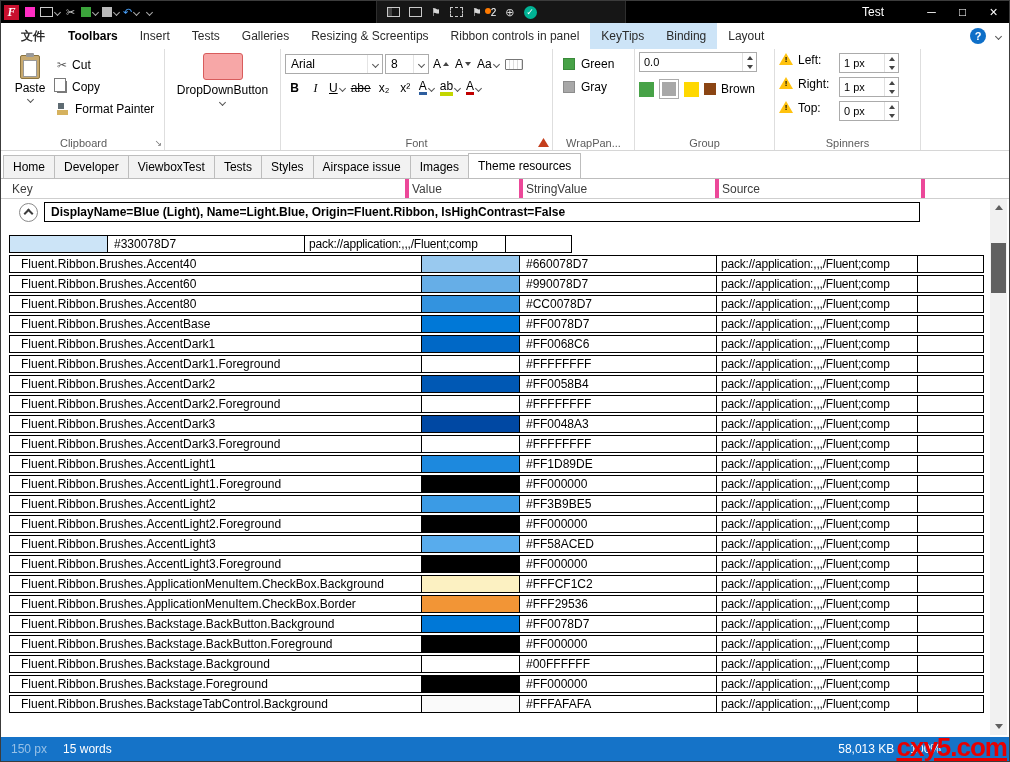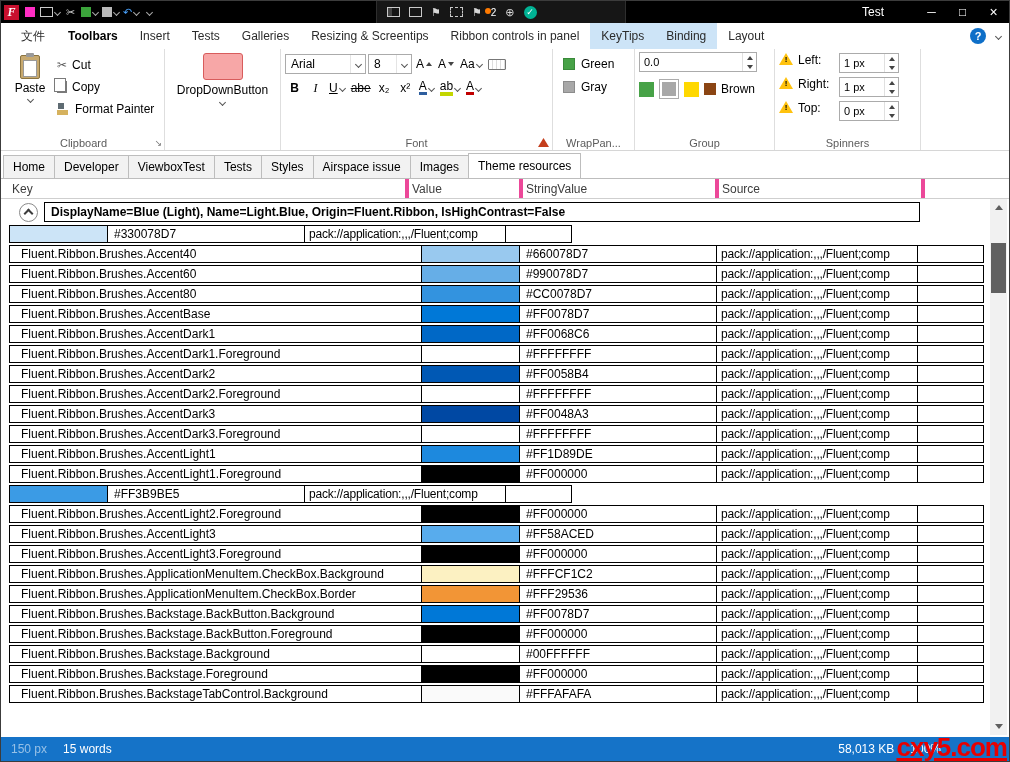--- a/index.html
+++ b/index.html
@@ -21,21 +21,21 @@
   .chk{width:13px;height:13px;border-radius:50%;background:#00B294;color:#fff;font-size:9px;display:flex;align-items:center;justify-content:center}
   .tb-title{margin-left:auto;margin-right:32px;color:#fff;font-size:12px}
   .tbtn{width:31px;height:22px;display:flex;align-items:center;justify-content:center;color:#fff;font-size:12px}
   .tbtn.close{font-size:14px}
 
   
   .ribbon-tabrow{height:26px;display:flex;align-items:stretch;background:#fff;padding-left:8px;font-size:12px;color:#2b2b2b;position:relative}
   .rtab{display:flex;align-items:center;padding:0 11px;white-space:nowrap}
   .rtab.selected{font-weight:bold;color:#000}
   .rtab.hl{background:#CDE4F7}
-  .file-tab{display:flex;align-items:center;padding:0 12px;font-weight:normal}
+  .file-tab{display:flex;align-items:center;padding:0 12px;font-weight:bold}
   .tabrow-right{margin-left:auto;display:flex;align-items:center;gap:10px;padding-right:8px}
   .help{width:16px;height:16px;border-radius:50%;background:#0E6FC8;color:#fff;font-size:11px;font-weight:bold;display:flex;align-items:center;justify-content:center}
 
   
   .ribbon-body{height:102px;display:flex;background:#fff;border-bottom:1px solid #d6d6d6;padding-left:2px}
   .rgroup{position:relative;border-right:1px solid #dedede;padding:3px 4px 16px 4px;flex:none}
   .rgroup-label{position:absolute;bottom:1px;left:0;right:0;text-align:center;font-size:11px;color:#5c5c5c;white-space:nowrap}
   .dlg{position:absolute;right:2px;bottom:2px;font-size:9px;color:#777}
   .warn-red{position:absolute;right:3px;bottom:3px;width:11px;height:9px;background:#C43E1C;clip-path:polygon(50% 0,100% 100%,0 100%)}
 
@@ -93,21 +93,21 @@
   .stab{height:23px;display:flex;align-items:center;padding:0 9px;border:1px solid #bdbdbd;border-bottom:none;background:#f2f2f2;margin-right:-1px;font-size:12px;white-space:nowrap}
   .stab.selected{background:#fff;height:25px;position:relative;z-index:2}
 
   
   .grid-header{height:20px;display:flex;align-items:center;font-size:12px;color:#3d3d3d;border-bottom:1px solid #cfcfcf;padding-left:8px}
   .gh{height:100%;display:flex;align-items:center;padding-left:3px;border-right:4px solid #ec4899;overflow:hidden;white-space:nowrap}
   .gh0{width:400px}.gh1{width:114px}.gh2{width:196px}.gh3{width:206px}.gh4{flex:1;border-right:none}
   .grid-body{position:relative;height:540px;padding:3px 0 0 8px;overflow:hidden;background:#fff}
   .grouprow{display:flex;align-items:center}
   .grouprow.r1{margin-bottom:10px}
-  .grouprow.r2{margin-left:10px;margin-bottom:3px}
+  .grouprow.r2{margin-left:10px;margin-bottom:13px}
   .expander{width:19px;height:19px;border-radius:50%;border:1px solid #8a8a8a;background:#fff;display:flex;align-items:center;justify-content:center;margin-right:6px;flex:none}
   .chev-up{width:7px;height:7px;border-left:2px solid #3c3c3c;border-top:2px solid #3c3c3c;transform:rotate(45deg);margin-top:3px}
   .gbar{height:20px;border:1px solid #000;font-weight:bold;font-size:12px;padding:2px 0 0 6px;overflow:hidden;white-space:nowrap;background:#fff}
   .gbar.b1{width:886px}
   .gbar.b2{width:876px}
   .grow{display:flex;height:18px;margin-bottom:2px}
   .grow > div{border:1px solid #000;height:18px;line-height:15px;font-size:12px;overflow:hidden;white-space:nowrap;background:#fff}
   .grow > div + div{margin-left:-1px}
   .c-key{width:413px;padding:1px 0 0 11px}
   .c-val{width:99px}
@@ -233,21 +233,21 @@
     </div>
 
     <div class="rgroup g-dd">
       <div class="dd-icon"></div>
       <div>DropDownButton</div>
       <span class="cv dark"></span>
     </div>
 
     <div class="rgroup g-font">
       <div class="frow">
-        <div class="combo" style="width:81px">
+        <div class="combo" style="width:98px">
           <span class="ctext">Arial</span>
           <span class="carr">
               <span class="cv dark"></span>
             </span>
         </div>
         <div class="combo" style="width:44px">
           <span class="ctext">8</span>
           <span class="carr">
               <span class="cv dark"></span>
             </span>
@@ -497,20 +497,21 @@
       <div class="c-extra"></div>
     </div>
         <div class="grow">
       <div class="c-key">Fluent.Ribbon.Brushes.AccentLight1.Foreground</div>
       <div class="c-val" style="background: rgb(0, 0, 0);"></div>
       <div class="c-sv">#FF000000</div>
       <div class="c-src">pack://application:,,,/Fluent;comp</div>
       <div class="c-extra"></div>
     </div>
         <div class="grow">
+      <div class="c-key">Fluent.Ribbon.Brushes.AccentLight2</div>
       <div class="c-val" style="background: rgb(59, 155, 229);"></div>
       <div class="c-sv">#FF3B9BE5</div>
       <div class="c-src">pack://application:,,,/Fluent;comp</div>
       <div class="c-extra"></div>
     </div>
         <div class="grow">
       <div class="c-key">Fluent.Ribbon.Brushes.AccentLight2.Foreground</div>
       <div class="c-val" style="background: rgb(0, 0, 0);"></div>
       <div class="c-sv">#FF000000</div>
       <div class="c-src">pack://application:,,,/Fluent;comp</div>

